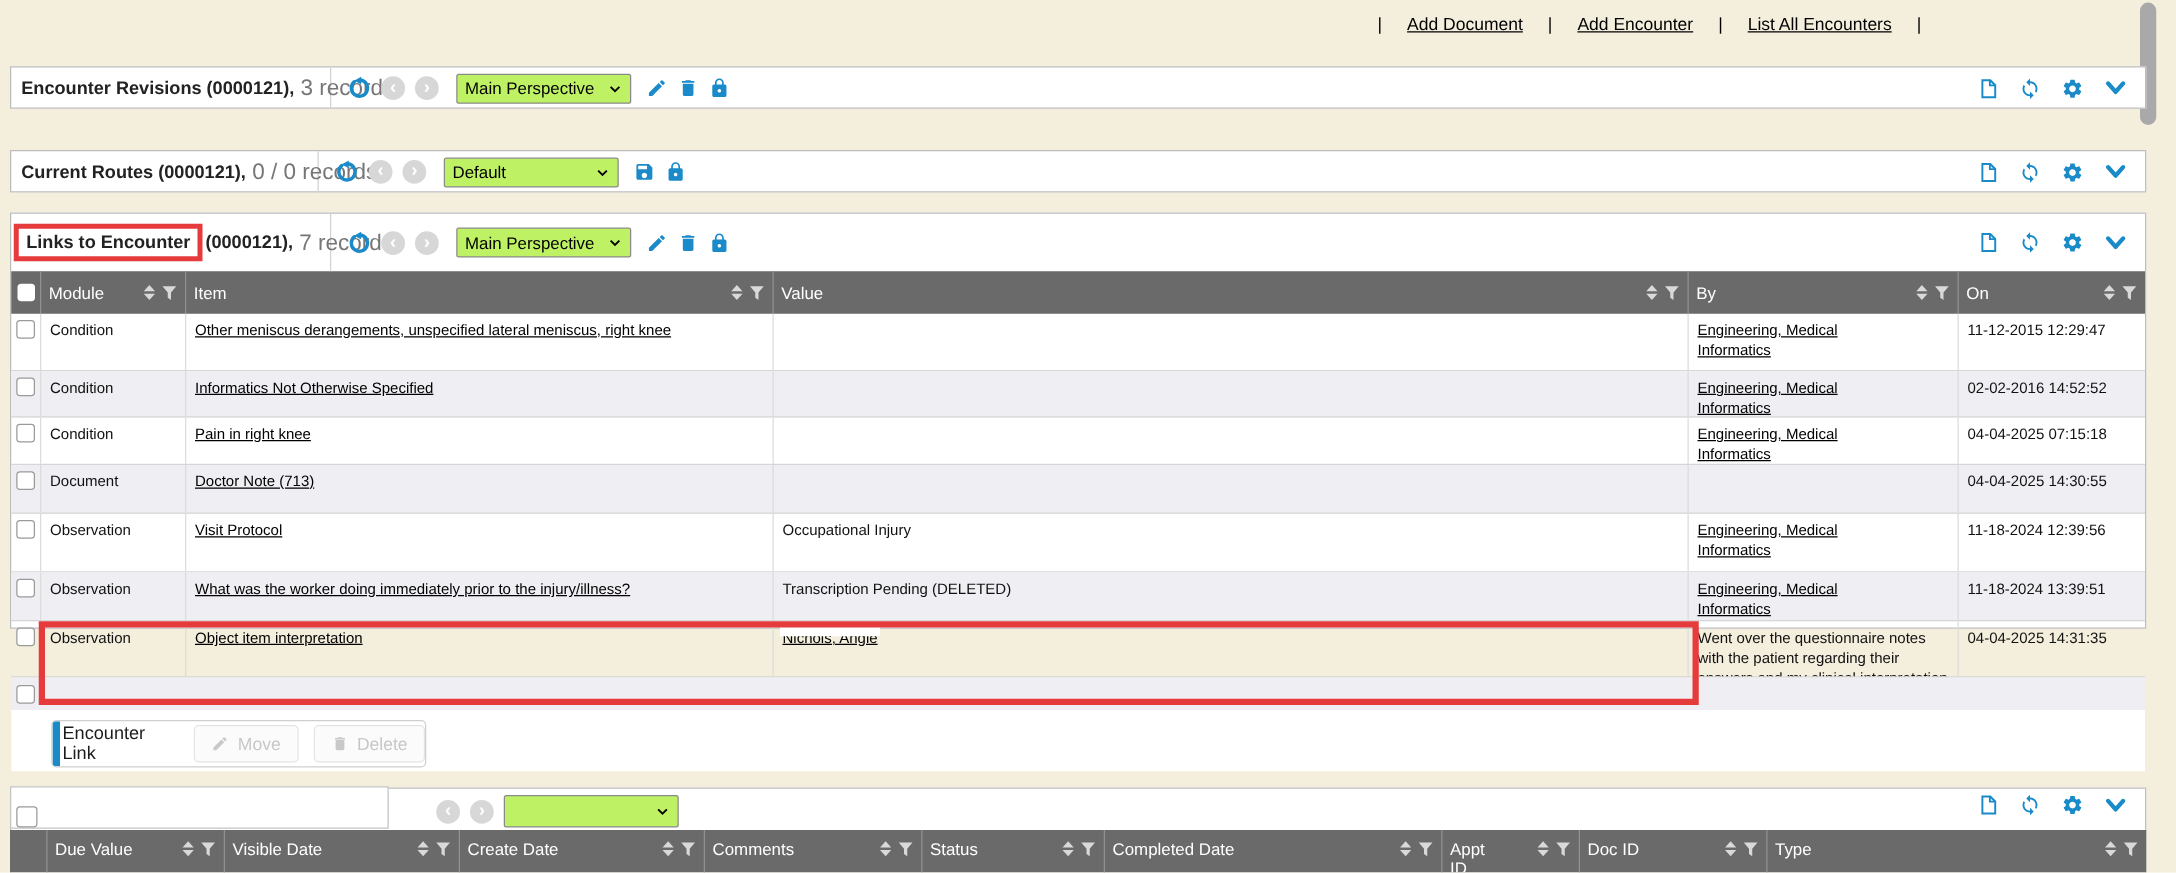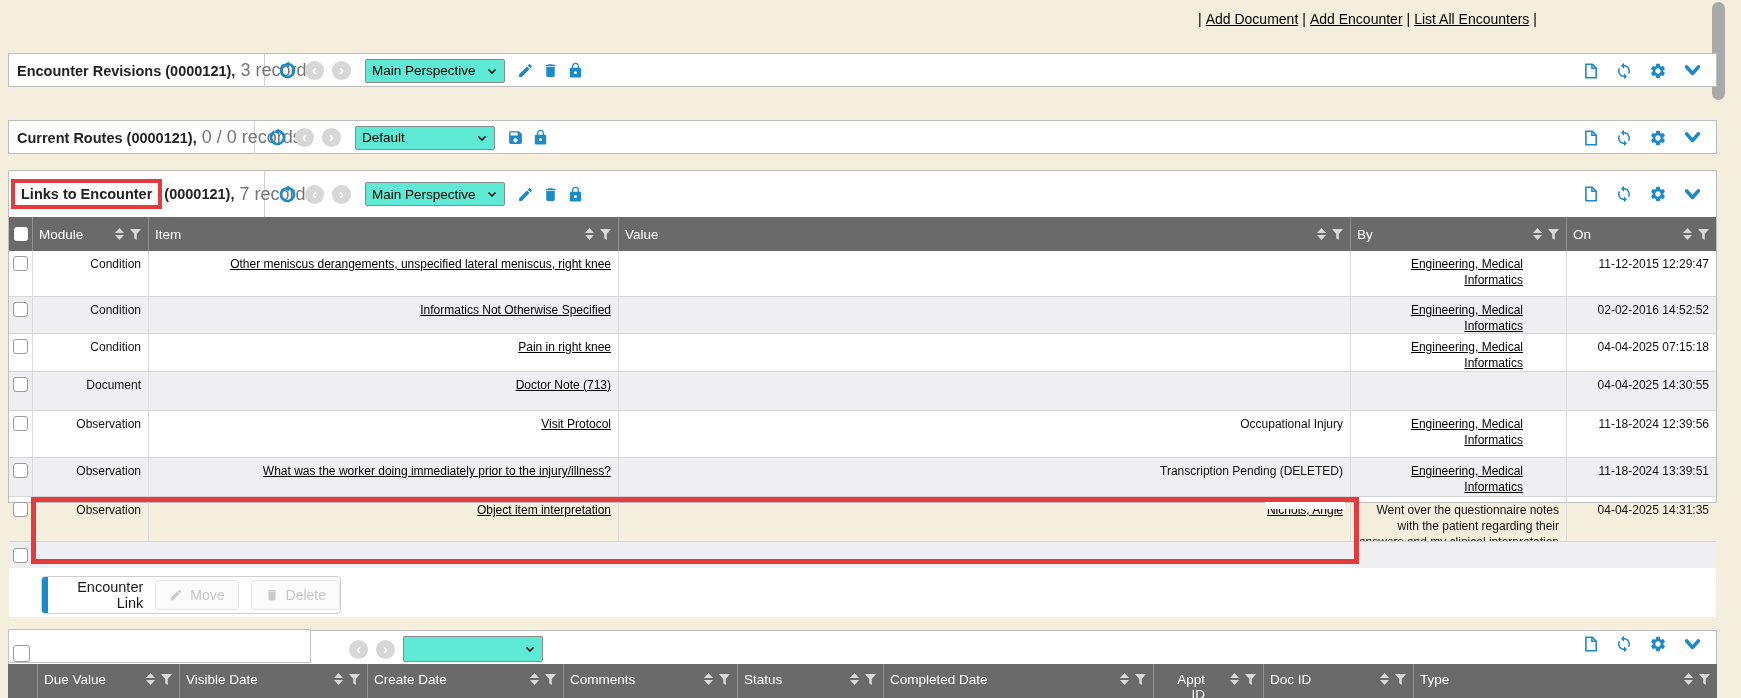--- a/index.html
+++ b/index.html
@@ -1,43 +1,43 @@
 <!DOCTYPE html>
 <html><head>
 <meta charset="utf-8">
 <style>
   html,body{margin:0;padding:0;}
   body{font-family:"Liberation Sans",sans-serif;}
   #page{position:relative;width:1741px;height:698px;background:#f4eedd;overflow:hidden;color:#111;}
 
   
   #topbar{position:absolute;top:11px;right:204px;font-size:14px;color:#000;white-space:nowrap;}
-  #topbar a{color:#000;text-decoration:underline;margin:0 4px;cursor:pointer;}
+  #topbar a{color:#000;text-decoration:underline;margin:0 20px;cursor:pointer;}
   #topbar .sep{color:#000;}
 
   #scroll-thumb{position:absolute;left:1712px;top:2px;width:13px;height:98px;background:#a9a9a9;border-radius:7px;}
 
   
-  .panel{position:absolute;left:8px;width:1709px;background:#fff;border:1px solid #bdbdbd;box-sizing:border-box;text-align:right;}
+  .panel{position:absolute;left:8px;width:1709px;background:#fff;border:1px solid #bdbdbd;box-sizing:border-box;}
   #panel-revisions{top:53px;height:34px;}
   #panel-routes{top:120px;height:34px;}
   #panel-links{top:170px;height:333px;}
   #panel-bottom{top:630px;height:90px;}
 
   .phead{display:flex;align-items:center;height:33px;}
   #panel-links .phead{height:46px;}
   .ptitle{width:256px;flex:0 0 256px;padding-left:8px;box-sizing:border-box;font-size:14.5px;font-weight:bold;color:#222;align-self:stretch;display:flex;align-items:center;border-right:1px solid #d2d2d2;white-space:nowrap;}
   .ptitle .records{font-weight:normal;color:#767676;font-size:18px;margin-left:5px;}
   .red-outline{border:4px solid #e63b3c;padding:3px 6px;margin:-4px 2px -4px -6px;display:inline-block;}
   .pctrl{display:flex;align-items:center;margin-left:13px;gap:8px;}
   .picons{margin-left:auto;display:flex;align-items:center;gap:16px;padding-right:14px;}
 
   .navcircle{width:19px;height:19px;border-radius:50%;background:#d7d7d7;color:#fff;display:flex;align-items:center;justify-content:center;font-size:15px;font-weight:bold;line-height:1;cursor:default;user-select:none;}
   .navcircle span{margin-top:-2px;}
-  .dropdown{height:24px;min-width:140px;border:1px solid #8a8a8a;border-radius:2px;background:#5eead4;display:flex;align-items:center;justify-content:space-between;padding:0 6px;font-size:13.5px;color:#000;box-sizing:border-box;cursor:pointer;}
+  .dropdown{height:24px;min-width:140px;border:1px solid #8a8a8a;border-radius:2px;background:#bef264;display:flex;align-items:center;justify-content:space-between;padding:0 6px;font-size:13.5px;color:#000;box-sizing:border-box;cursor:pointer;}
   .icon{display:inline-flex;align-items:center;justify-content:center;}
   .icon svg{display:block;}
 
   
   .tgrid{display:grid;grid-template-columns:24px 116px 470px 732px 216px 1fr;}
   #links-thead{height:34px;background:#6a6a6a;color:#fff;font-size:13.5px;}
   .th{display:flex;align-items:center;justify-content:space-between;padding:0 6px;border-right:1px solid #909090;box-sizing:border-box;gap:24px;}
   .th:last-child{border-right:none;}
   .hicons{display:flex;align-items:center;gap:4px;}
   .hcb{width:14px;height:14px;background:#fff;border-radius:3px;margin:0 auto;cursor:pointer;}

